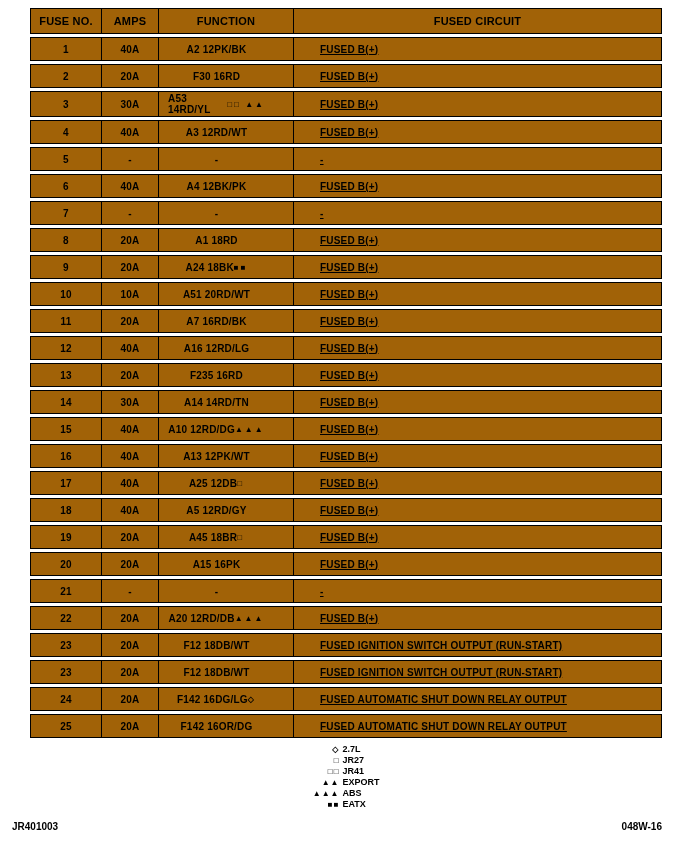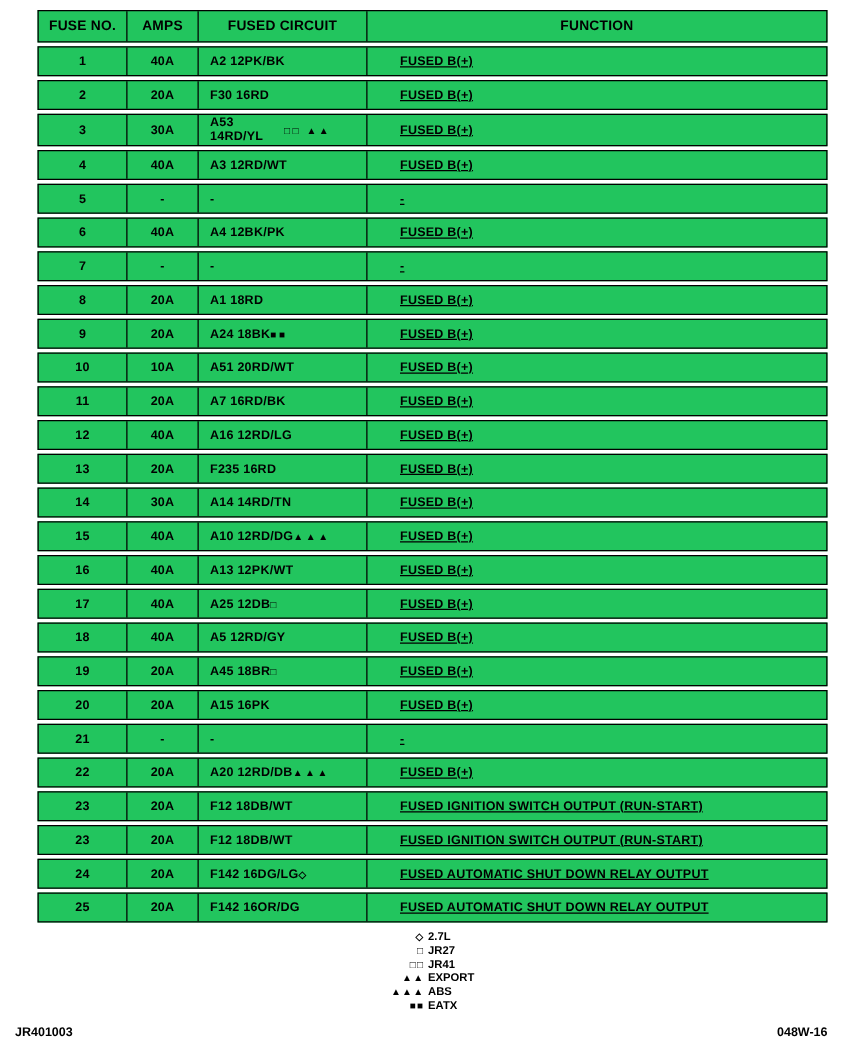--- a/index.html
+++ b/index.html
@@ -20,21 +20,21 @@
     box-sizing: border-box;
   }
   .fuse-table {
     width: 632px;
   }
   .row {
     display: grid;
     grid-template-columns: 70px 57px 135px 1fr;
     border: 1px solid #000;
     margin-bottom: 3px;
-    background: #22c55e;
+    background: #a16207;
   }
   .cell {
     border-left: 1px solid #000;
     display: flex;
     align-items: center;
     min-height: 22px;
     padding: 1px 4px;
     font-size: 10px;
     font-weight: bold;
     letter-spacing: 0.2px;
@@ -50,21 +50,21 @@
     text-align: center;
     padding: 1px 2px;
   }
   .c-fuse {
     justify-content: center;
   }
   .c-amps {
     justify-content: center;
   }
   .c-circuit {
-    justify-content: flex-start;
+    justify-content: center;
     padding-left: 9px;
     padding-right: 28px;
   }
   .circuit-symbols {
     font-size: 8px;
     letter-spacing: 2px;
     white-space: nowrap;
   }
   .c-func {
     padding-left: 26px;
@@ -102,22 +102,22 @@
 </style>
 </head>
 <body>
 
 <div class="page">
 
   <div class="fuse-table">
     <div class="row header-row">
       <div class="cell">FUSE NO.</div>
       <div class="cell">AMPS</div>
+      <div class="cell">FUNCTION</div>
       <div class="cell">FUSED CIRCUIT</div>
-      <div class="cell">FUNCTION</div>
     </div>
     <div id="rows">
   <div class="row">
     <div class="cell c-fuse">1</div>
     <div class="cell c-amps">40A</div>
     <div class="cell c-circuit">
       <span class="circuit-text">A2 12PK/BK</span>
       <span class="circuit-symbols"></span>
     </div>
     <div class="cell c-func">FUSED B(+)</div>

